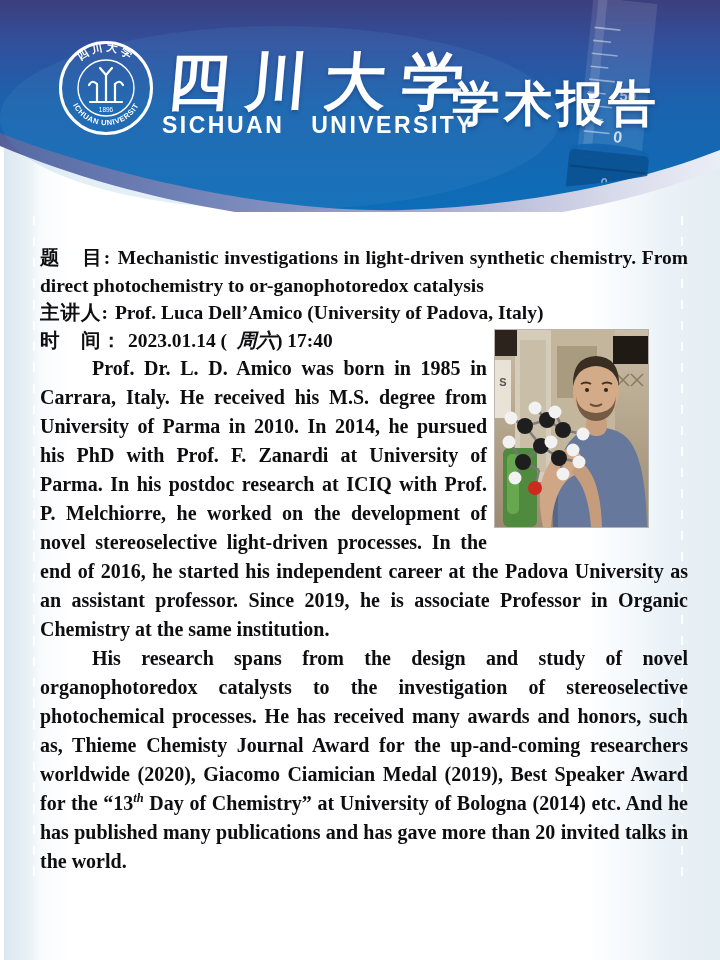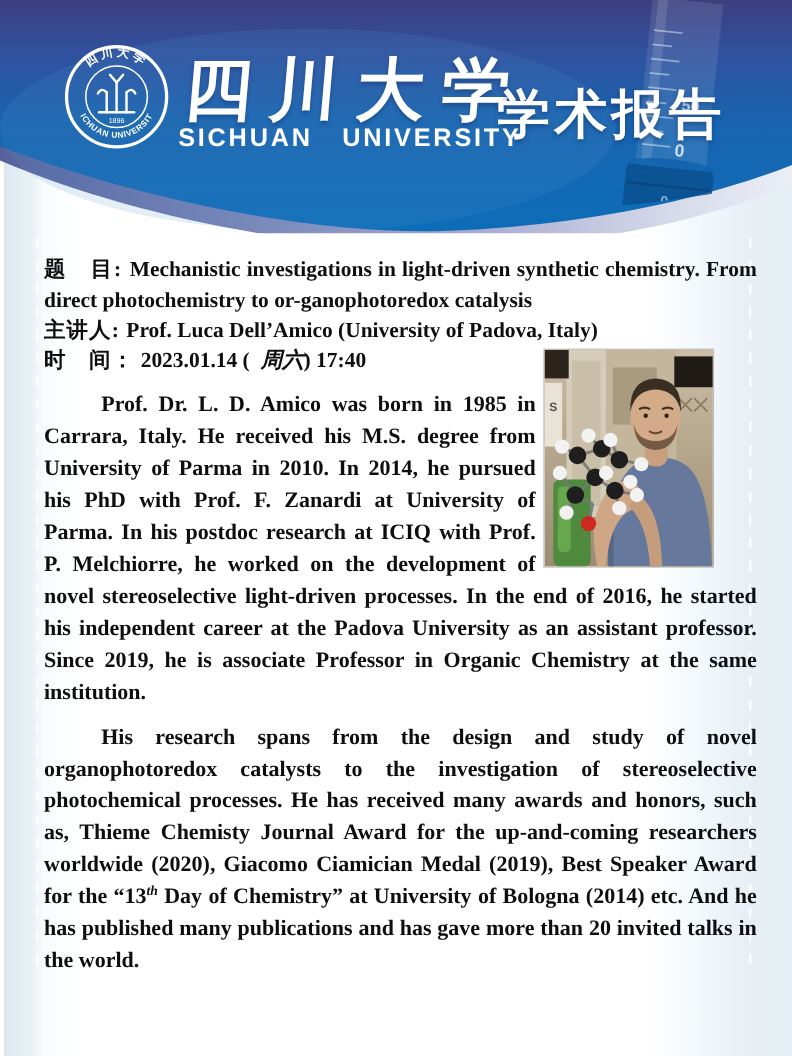--- a/index.html
+++ b/index.html
@@ -23,28 +23,28 @@
     transform:skewX(-5deg); text-shadow:0 2px 4px rgba(10,20,80,.30); }
   .uni-en { position:absolute; left:162px; top:112px; white-space:nowrap;
     font-family:"Liberation Sans","DejaVu Sans",sans-serif;
     font-size:23px; font-weight:bold; color:#ffffff; letter-spacing:2.5px; word-spacing:18px; }
   .banner-title { position:absolute; left:452px; top:72px; white-space:nowrap;
     font-family:"Liberation Sans","DejaVu Sans",sans-serif;
     font-size:48px; font-weight:bold; color:#ffffff; letter-spacing:4px;
     text-shadow:0 2px 5px rgba(5,20,70,.40); }
 
   
-  .content { position:absolute; top:212px; left:0; width:720px; padding:20px 32px 0 40px; color:#0e0e10; }
+  .content { position:absolute; top:212px; left:0; width:720px; padding:32px 32px 0 40px; color:#0e0e10; }
   .line { font-size:19.5px; font-weight:bold; line-height:27.5px; }
   .title1 { text-align:justify; }
   .zh-label { letter-spacing:1px; }
   .day { font-style:italic;margin-left:10px; }
   .photo { float:right; width:153px; height:197px; margin:3px 40px 8px 8px; display:block;
     outline:1px solid rgba(120,110,90,.5); }
-  .para { font-size:20px; font-weight:bold; line-height:29px; text-align:justify; text-indent:52px;margin-top:12px; }
+  .para { font-size:20px; font-weight:bold; line-height:29px; text-align:justify; text-indent:52px; }
   .para sup { font-size:62%; line-height:0;font-style:italic; }
 
   
   .footer { position:absolute; left:0; right:0; bottom:0; }
   .f-band1 { height:13px; background:#1b7ca6; }
   .f-gap   { height:6px;  background:#eef6f9; }
   .f-band2 { height:57px; background:#1b7ca6; text-align:right; }
   .organizer { display:inline-block; color:#ffffff; font-weight:bold; font-size:28px;
     line-height:57px; padding-right:30px; letter-spacing:2px; }
 </style>

